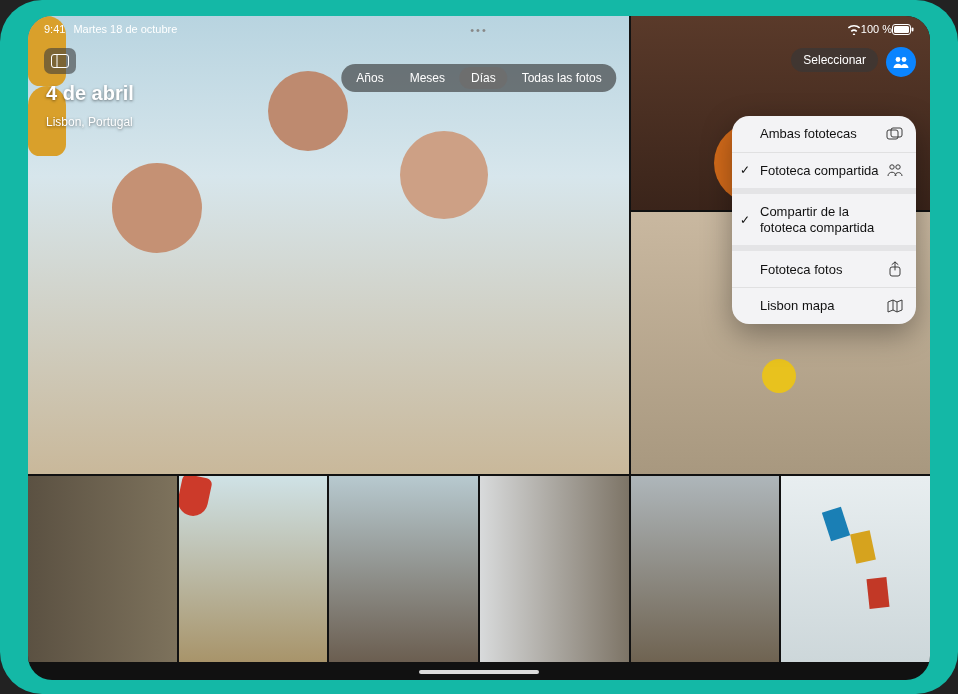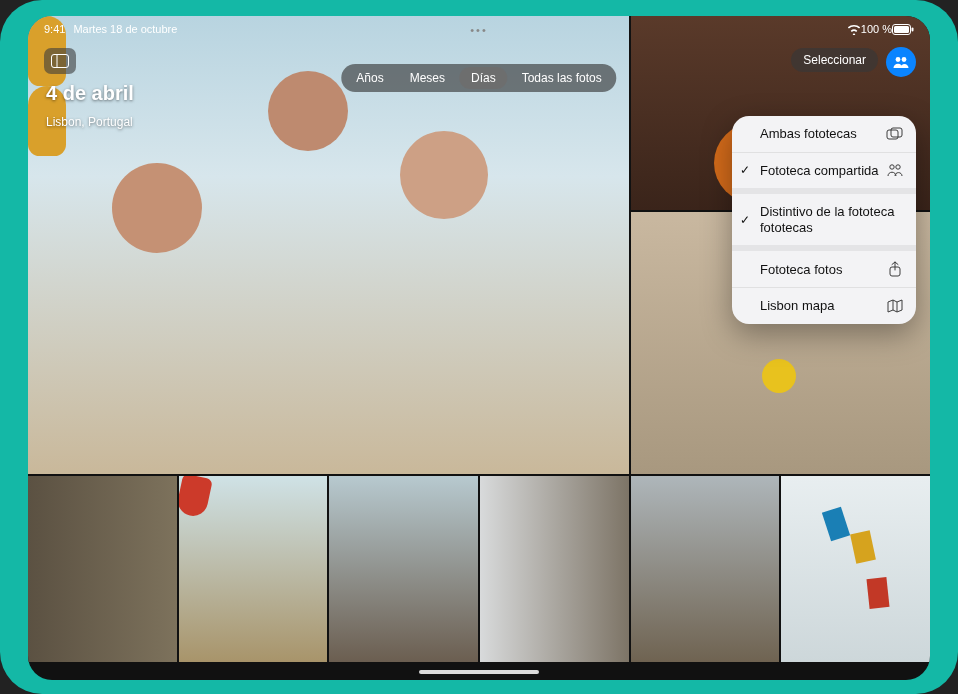--- a/index.html
+++ b/index.html
@@ -262,21 +262,21 @@
               <path d="M2 13c0-2.2 1.8-3.8 4-3.8s4 1.6 4 3.8" stroke="#3c3c3c" fill="none"></path>
               <path d="M9 13c0-2 1.6-3.4 3.5-3.4S16 11 16 13" stroke="#3c3c3c" fill="none"></path>
             </svg>
         </span>
       </div>
 
       <div class="menu-sep"></div>
 
       <div class="menu-row">
         <span class="menu-check">✓</span>
-        <span class="menu-label">Distintivo de la fototeca fototecas</span>
+        <span class="menu-label">Compartir de la fototeca compartida</span>
       </div>
 
       <div class="menu-sep"></div>
 
       <div class="menu-row">
         <span class="menu-label">Fototeca fotos</span>
         <span class="menu-icon">
           <svg width="14" height="16" viewBox="0 0 14 16">
               <path d="M7 1v8M4 3.5L7 1l3 2.5" stroke="#3c3c3c" fill="none" stroke-linecap="round" stroke-linejoin="round"></path>
               <rect x="2" y="6" width="10" height="9" rx="2" stroke="#3c3c3c" fill="none"></rect>

